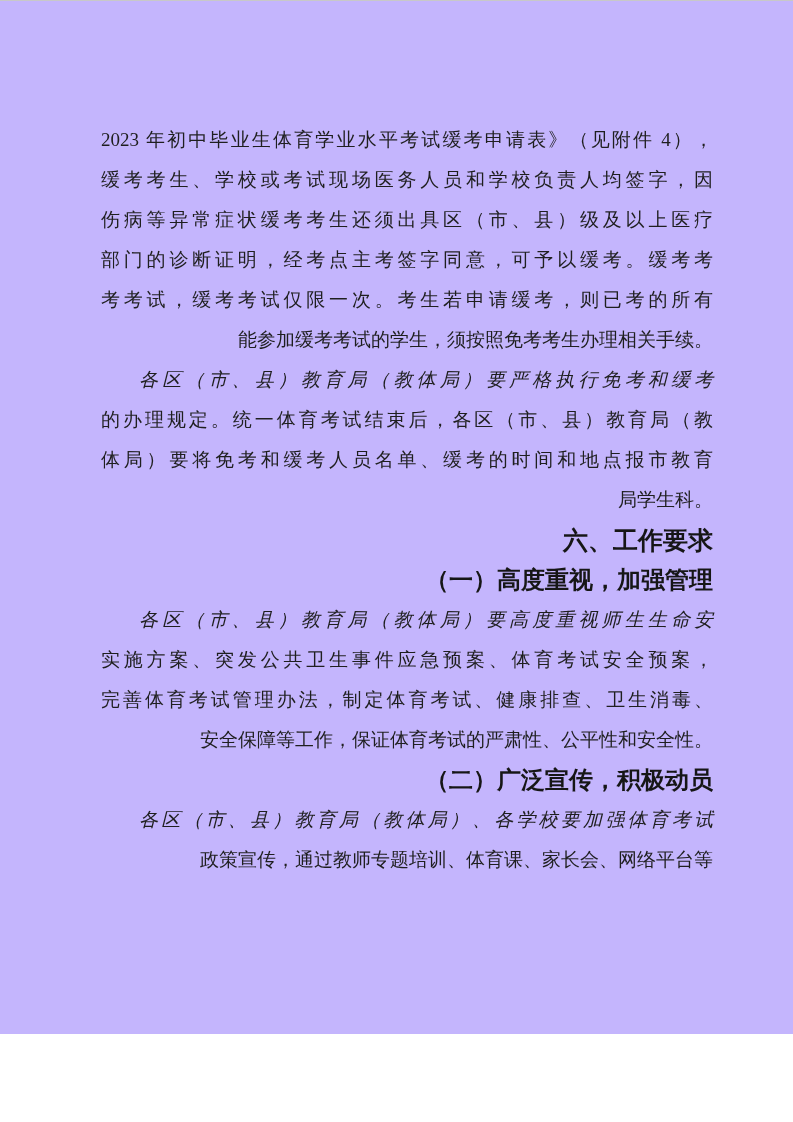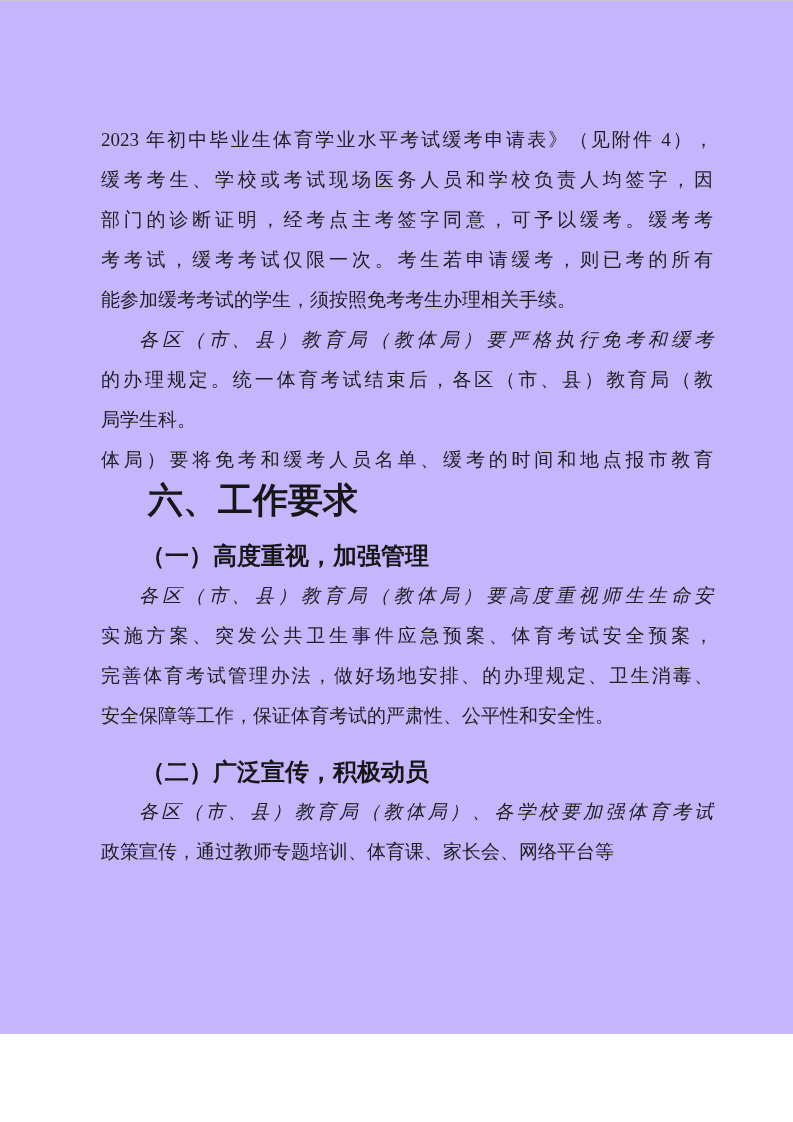--- a/index.html
+++ b/index.html
@@ -27,44 +27,43 @@
     top: 120px;
     width: 612px;
   }
   .line {
     height: 40px;
     line-height: 40px;
     font-size: 19px;
     color: #1f1f1f;
     font-family: "Liberation Serif", serif;
     font-weight: 400;
-    text-align: left;
+    text-align: right;
   }
   .line.justify {
     text-align: justify;
     text-align-last: justify;
   }
   .line.body.indent {
     padding-left: 38px;
     font-style: italic;
   }
   .line.heading-hei {
     font-family: "Liberation Sans", sans-serif;
     font-weight: 700;
-    font-size: 35px;
+    font-size: 25px;
     padding-left: 47px;
     color: #161616;
   }
   .line.heading-kai {
     font-family: "Liberation Serif", serif;
     font-weight: 700;
     font-size: 24px;
     padding-left: 40px;
     color: #161616;
-    margin-top: 16px;
   }
   .page-number {
     position: absolute;
     left: 636px;
     top: 1042px;
     width: 68px;
     height: 22px;
     line-height: 22px;
     font-size: 25px;
     color: #2a2a2a;
@@ -74,31 +73,32 @@
   }
 </style>
 </head>
 <body>
 
 <div class="page">
   <div class="scan-edge"></div>
   <div class="content">
       <div class="line body justify">2023 年初中毕业生体育学业水平考试缓考申请表》（见附件 4），</div>
       <div class="line body justify">缓考考生、学校或考试现场医务人员和学校负责人均签字，因</div>
+      <div class="line body justify">伤病等异常症状缓考考生还须出具区（市、县）级及以上医疗</div>
       <div class="line body justify">部门的诊断证明，经考点主考签字同意，可予以缓考。缓考考</div>
       <div class="line body justify">考考试，缓考考试仅限一次。考生若申请缓考，则已考的所有</div>
       <div class="line body">能参加缓考考试的学生，须按照免考考生办理相关手续。</div>
       <div class="line body indent justify">各区（市、县）教育局（教体局）要严格执行免考和缓考</div>
       <div class="line body justify">的办理规定。统一体育考试结束后，各区（市、县）教育局（教</div>
+      <div class="line body justify">体局）要将免考和缓考人员名单、缓考的时间和地点报市教育</div>
       <div class="line body">局学生科。</div>
-      <div class="line body justify">体局）要将免考和缓考人员名单、缓考的时间和地点报市教育</div>
       <div class="line heading-hei indent">六、工作要求</div>
       <div class="line heading-kai indent">（一）高度重视，加强管理</div>
       <div class="line body indent justify">各区（市、县）教育局（教体局）要高度重视师生生命安</div>
       <div class="line body justify">实施方案、突发公共卫生事件应急预案、体育考试安全预案，</div>
-      <div class="line body justify">完善体育考试管理办法，做好场地安排、的办理规定、卫生消毒、</div>
+      <div class="line body justify">完善体育考试管理办法，制定体育考试、健康排查、卫生消毒、</div>
       <div class="line body">安全保障等工作，保证体育考试的严肃性、公平性和安全性。</div>
       <div class="line heading-kai indent">（二）广泛宣传，积极动员</div>
       <div class="line body indent justify">各区（市、县）教育局（教体局）、各学校要加强体育考试</div>
       <div class="line body">政策宣传，通过教师专题培训、体育课、家长会、网络平台等</div>
     </div>
   <div class="page-number">– 29 –</div>
 </div>
 
 </body></html>

